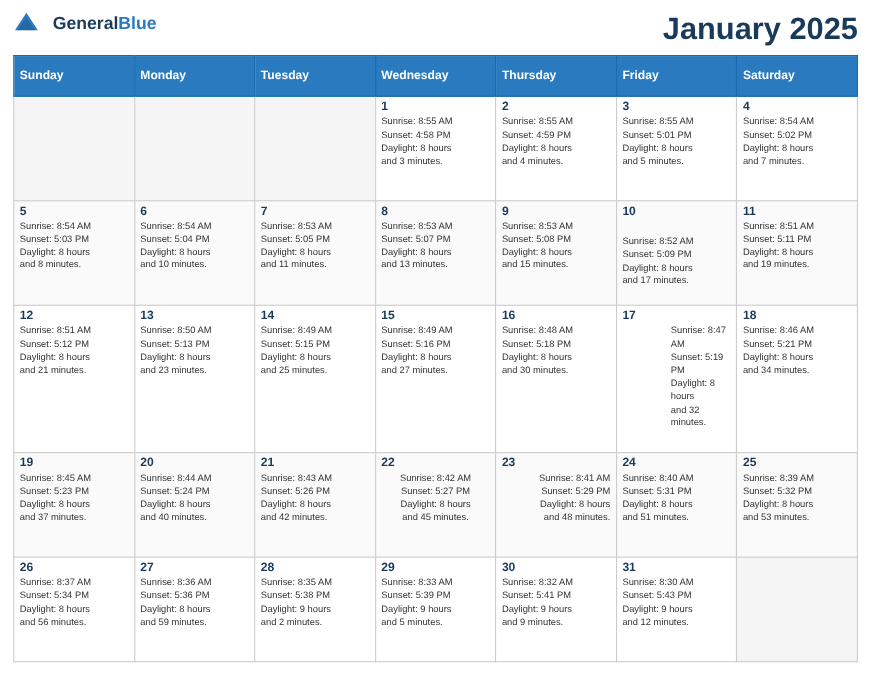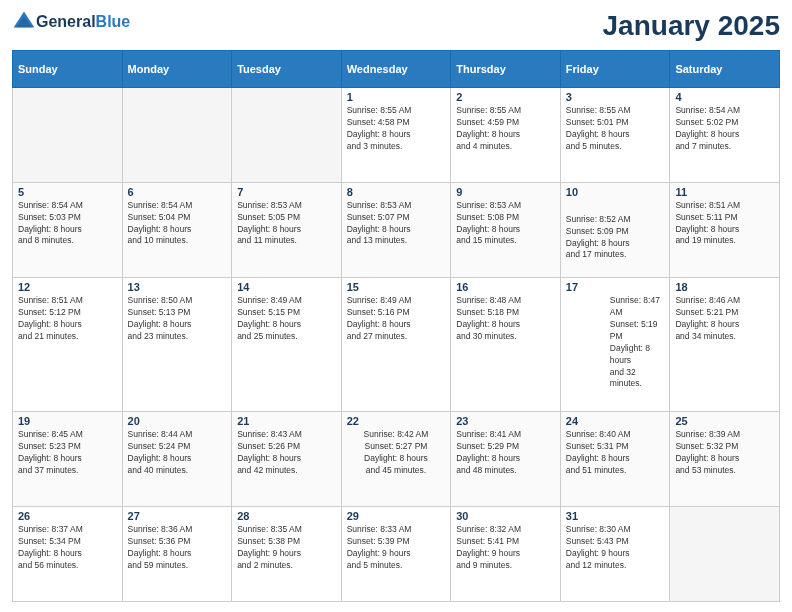--- a/index.html
+++ b/index.html
@@ -19,21 +19,21 @@
     }
     .header {
       display: flex;
       justify-content: space-between;
       align-items: flex-start;
       margin-bottom: 8px;
     }
     .logo {
       display: flex;
       align-items: center;
-      gap: 0;
+      gap: 12px;
     }
     .logo-icon {
       width: 24px;
       height: 24px;
     }
     .title-block {
       text-align: right;
     }
     .month-title {
       font-size: 28px;
@@ -278,21 +278,21 @@
           </td>
           <td>
             <span class="day-number">22</span>
             <div class="day-info" style="white-space: pre-line; text-align: center;">Sunrise: 8:42 AM
 Sunset: 5:27 PM
 Daylight: 8 hours
 and 45 minutes.</div>
           </td>
           <td>
             <span class="day-number">23</span>
-            <div class="day-info" style="white-space: pre-line;">Sunrise: 8:41 AM
+            <div class="day-info" style="white-space: pre-line; text-align: right;">Sunrise: 8:41 AM
 Sunset: 5:29 PM
 Daylight: 8 hours
 and 48 minutes.</div>
           </td>
           <td>
             <span class="day-number">24</span>
             <div class="day-info" style="white-space: pre-line;">Sunrise: 8:40 AM
 Sunset: 5:31 PM
 Daylight: 8 hours
 and 51 minutes.</div>

